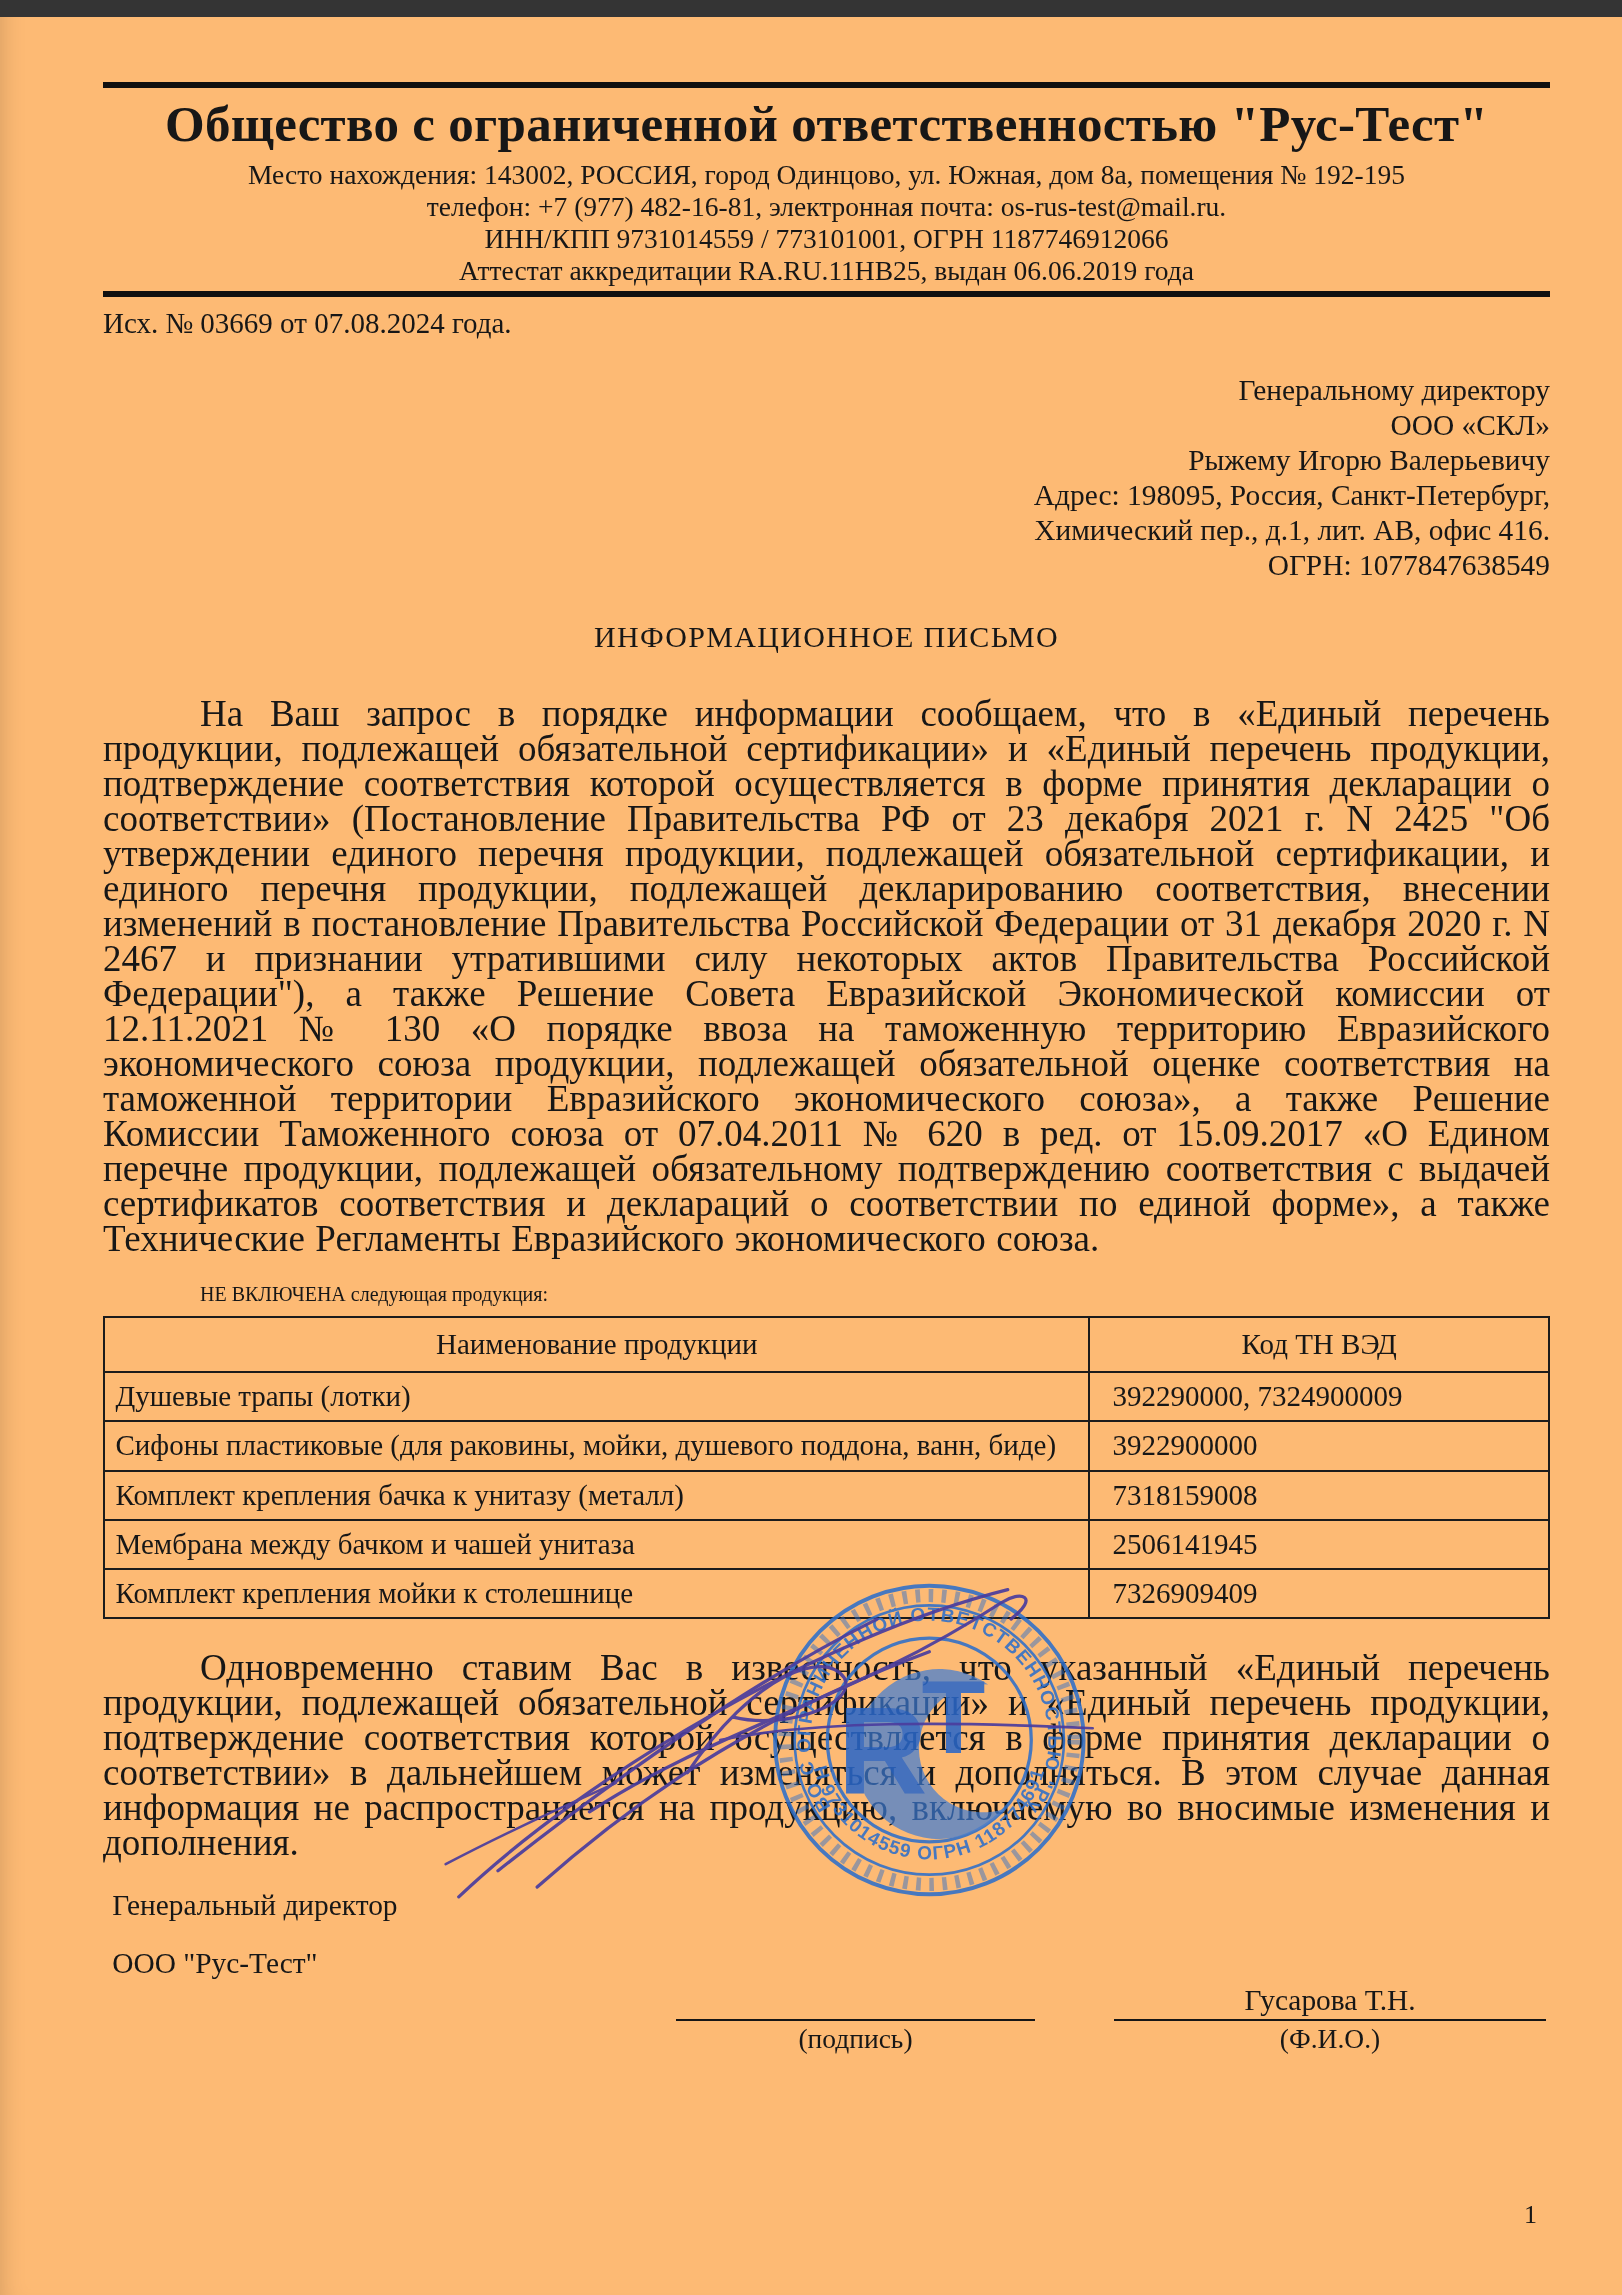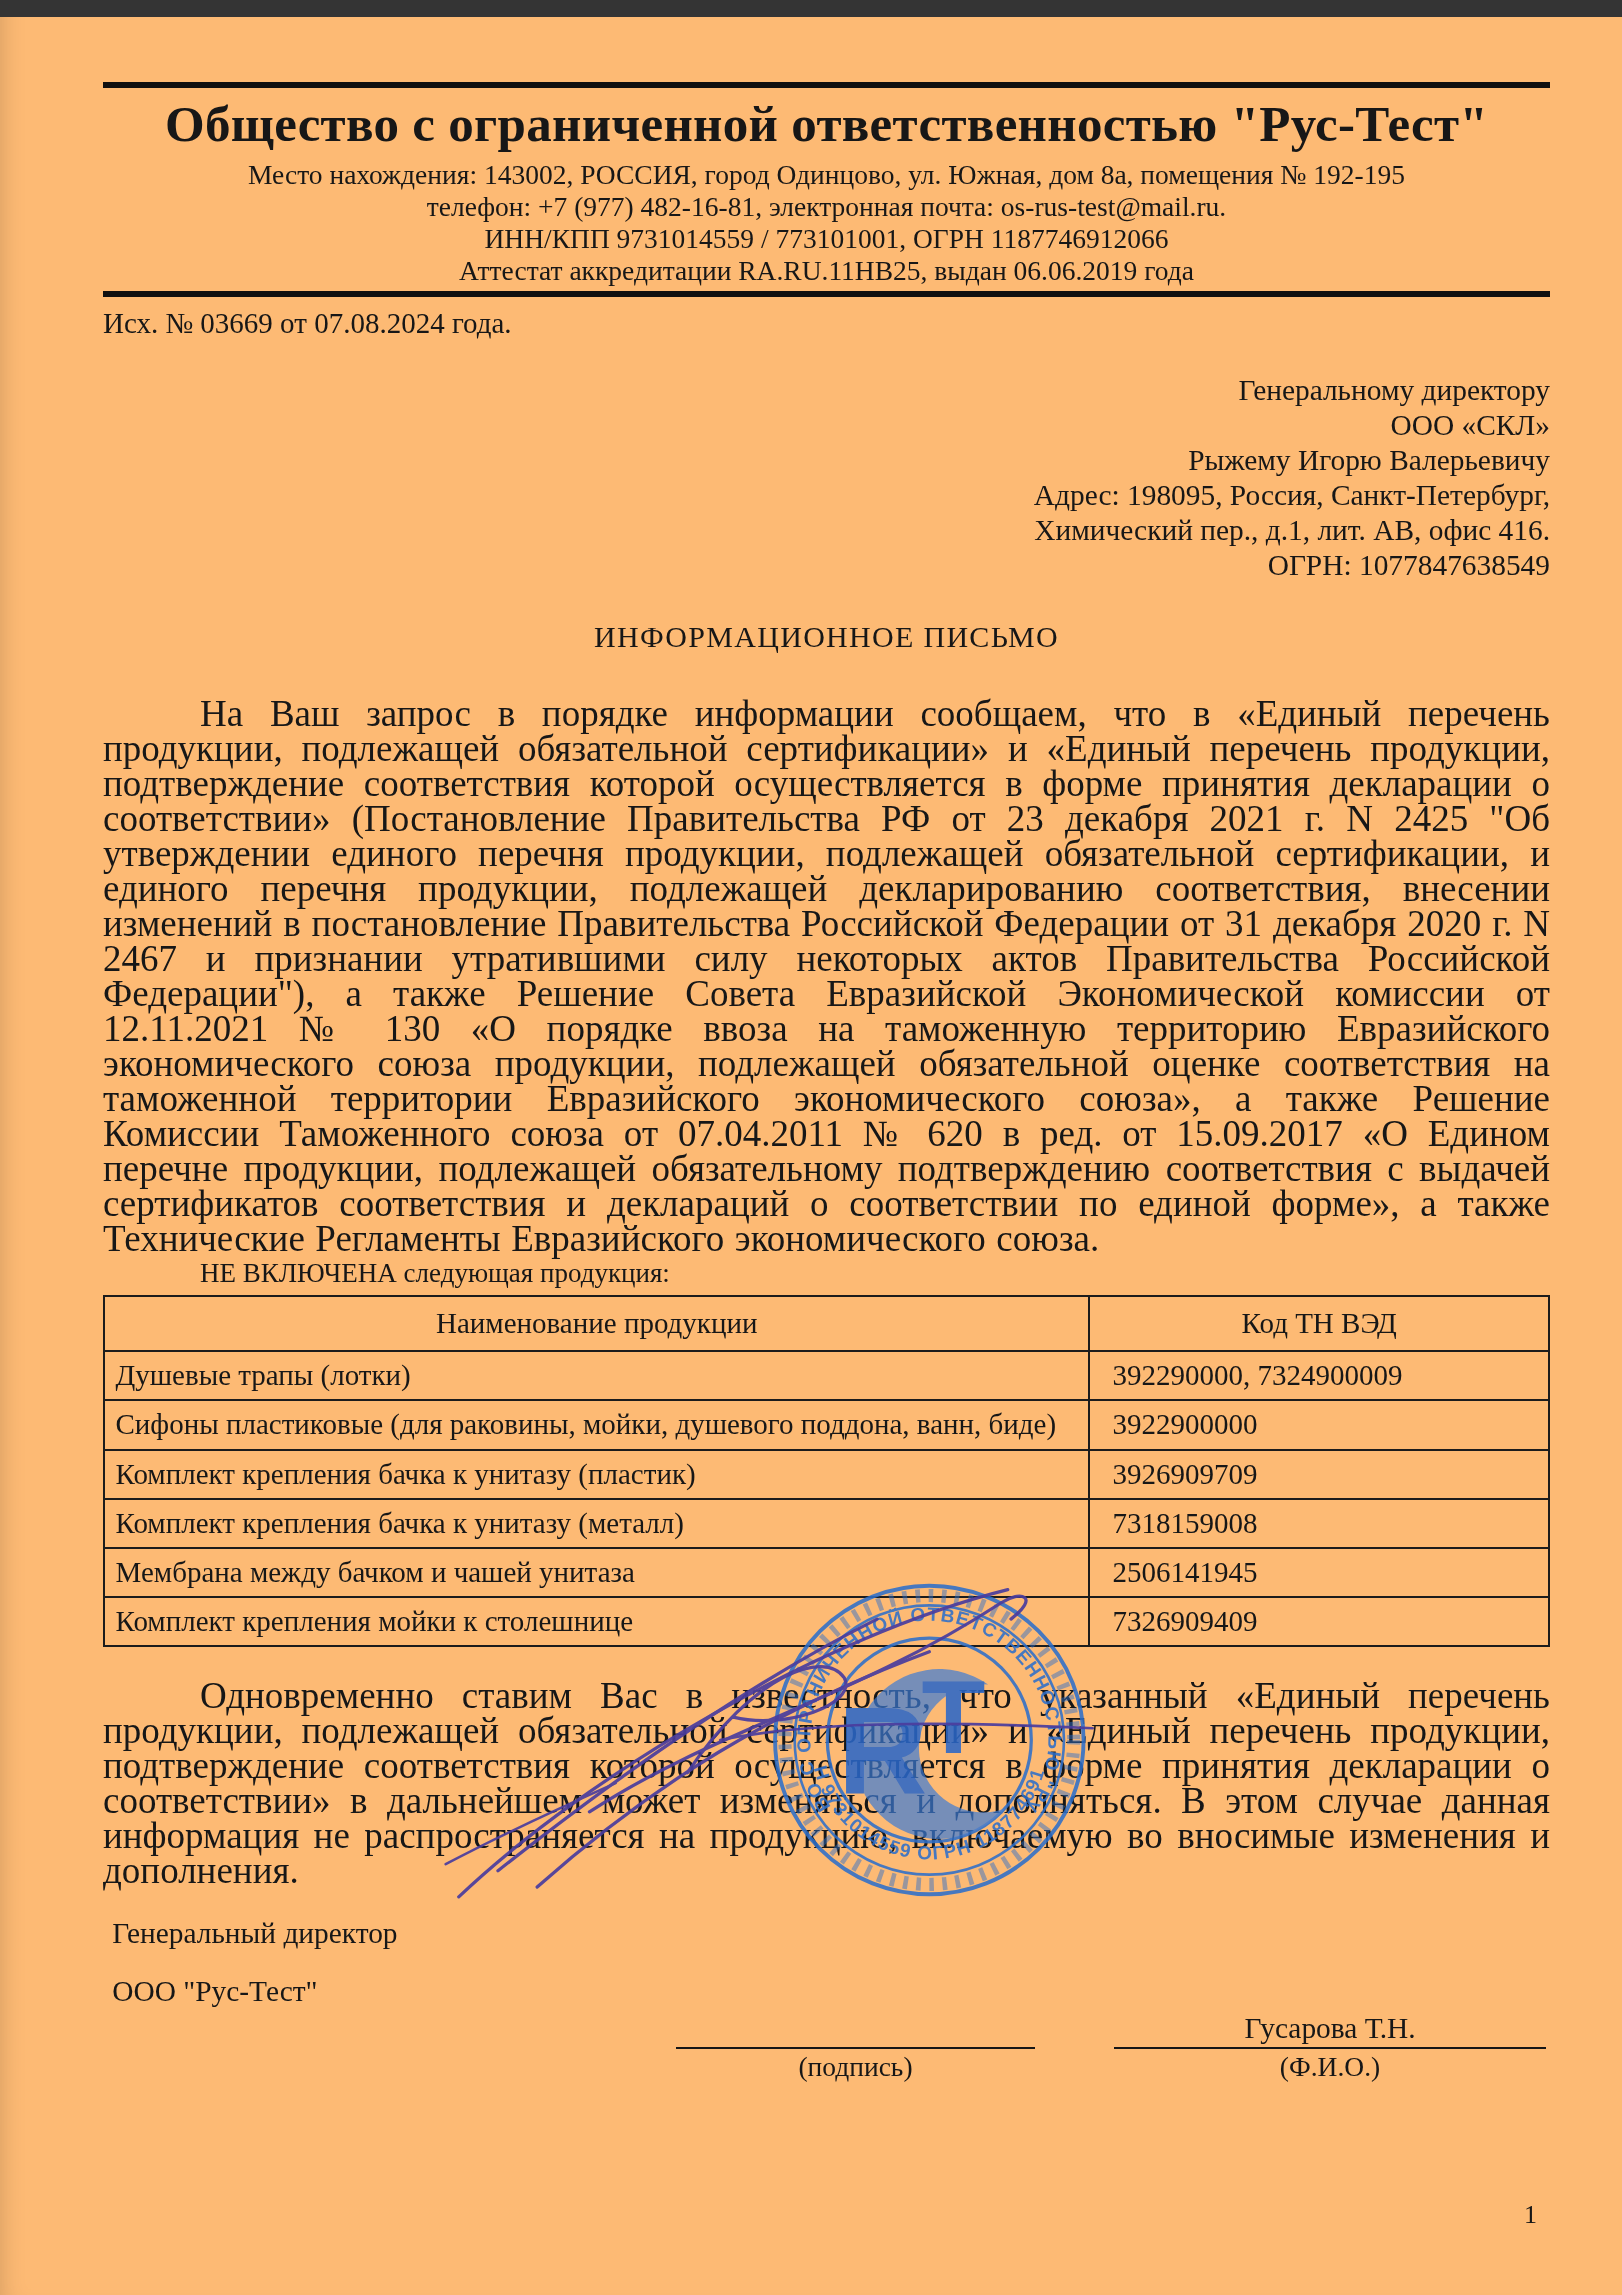--- a/index.html
+++ b/index.html
@@ -25,21 +25,21 @@
   .lh-block{margin-top:7px;}
   .ref-line{margin-top:10.5px;font-size:29px;line-height:33px;}
   .addressee{margin-top:33px;text-align:right;font-size:29.4px;line-height:35px;}
   .doc-title{margin-top:37px;text-align:center;font-size:30px;line-height:34px;letter-spacing:1.3px;}
   .para{
     margin:0;font-size:37px;line-height:35px;text-align:justify;
     text-indent:97px;word-spacing:1.3px;
   }
   .para-intro{margin-top:42px;}
   .para-closing{margin-top:31px;}
-  .not-included{margin-top:0;font-size:27px;line-height:35px;padding-left:97px;}
+  .not-included{margin-top:21px;font-size:20px;line-height:35px;padding-left:97px;}
   table.products{
     margin-top:3.9px;width:100%;border-collapse:collapse;
     font-size:29px;
   }
   table.products th,table.products td{
     border:2px solid #1c1c1c;vertical-align:middle;
   }
   table.products th{font-weight:normal;text-align:center;height:48px;padding:2.6px 6.5px;}
   table.products td{height:42px;padding:2.6px 7.9px 2.6px 10.5px;font-weight:normal;}
   table.products td.code{padding-left:22px;}
@@ -109,24 +109,20 @@
       <tbody>
         <tr>
           <td>Душевые трапы (лотки)</td>
           <td class="code">392290000, 7324900009</td>
         </tr>
         <tr>
           <td>Сифоны пластиковые (для раковины, мойки, душевого поддона, ванн, биде)</td>
           <td class="code">3922900000</td>
         </tr>
         <tr>
-          <td>Комплект крепления бачка к унитазу (пластик)</td>
-          <td class="code">3926909709</td>
-        </tr>
-        <tr>
           <td>Комплект крепления бачка к унитазу (металл)</td>
           <td class="code">7318159008</td>
         </tr>
         <tr>
           <td>Мембрана между бачком и чашей унитаза</td>
           <td class="code">2506141945</td>
         </tr>
         <tr>
           <td>Комплект крепления мойки к столешнице</td>
           <td class="code">7326909409</td>

